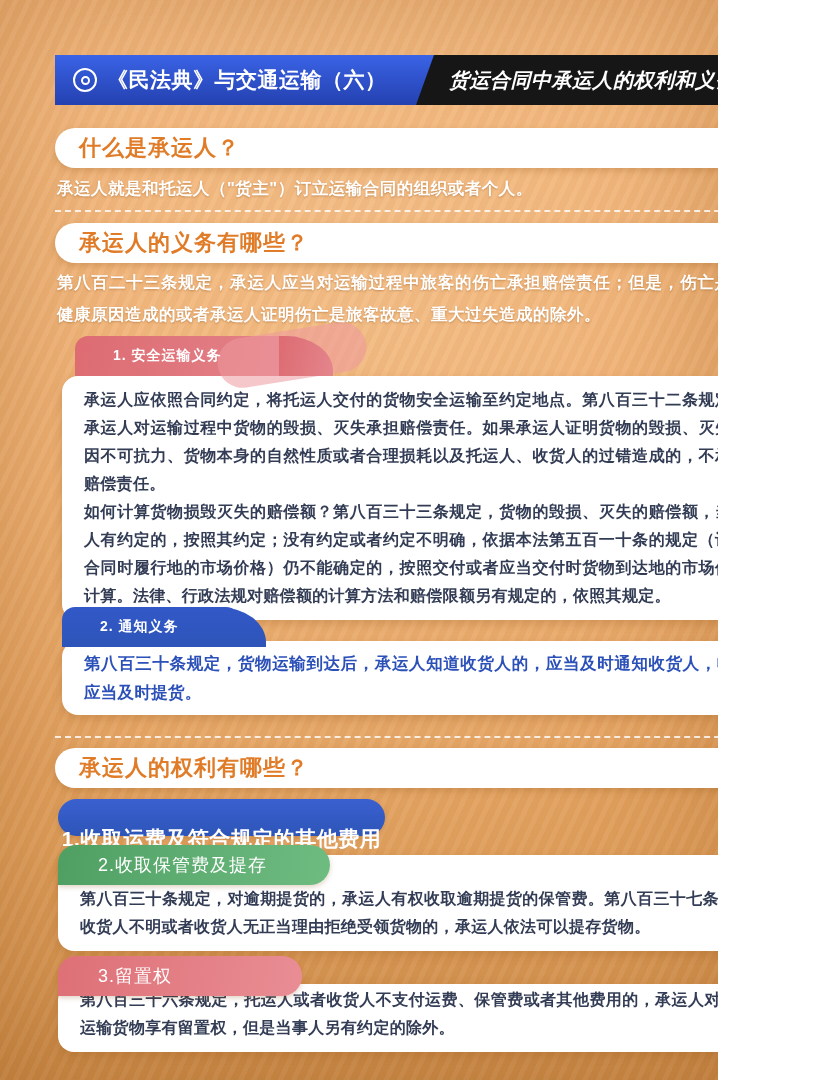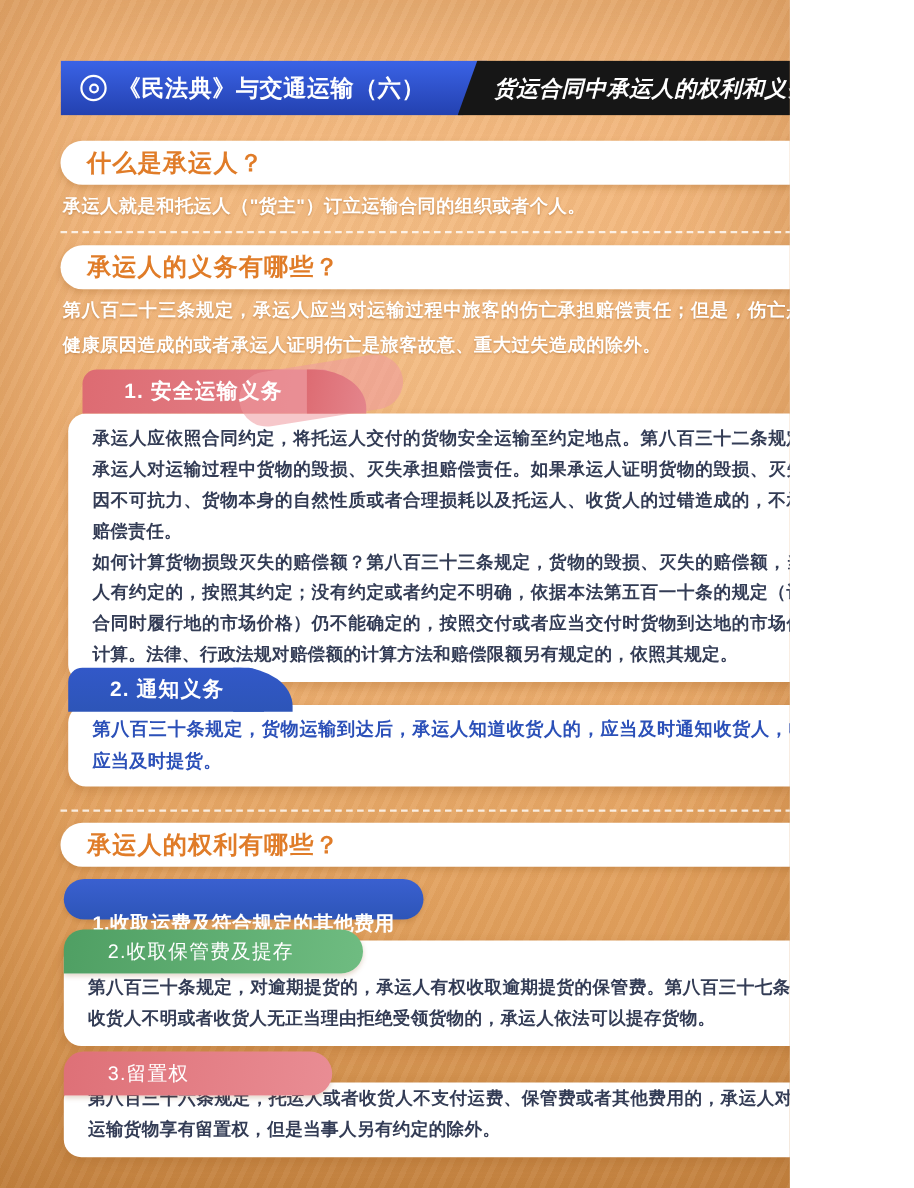--- a/index.html
+++ b/index.html
@@ -39,36 +39,36 @@
   .card{background:#fff;border-radius:16px;box-shadow:0 4px 10px rgba(160,95,35,.3);
     box-sizing:border-box;z-index:1;}
   .card p{margin:0;color:var(--card_text_navy,#333c55);font-size:16px;font-weight:600;
     line-height:28px;letter-spacing:.3px;text-align:justify;}
   .card.blue-text p{color:var(--card_text_blue,#2b50b8);font-size:16.5px;line-height:29px;}
   
   .tab-badge{height:40px;display:flex;align-items:center;padding-left:38px;box-sizing:border-box;
     border-radius:13px 14px 0 0;z-index:2;}
   .tab-badge::after{content:'';position:absolute;right:-26px;bottom:0;width:54px;height:100%;
     background:inherit;border-radius:0 88% 0 0;z-index:-1;}
-  .tab-badge span{color:#fff;font-size:19px;font-weight:bold;letter-spacing:1px;}
+  .tab-badge span{color:#fff;font-size:14px;font-weight:bold;letter-spacing:1px;}
   .badge-red{background:linear-gradient(100deg,var(--badge_red,#dd6b72),#e4858c);}
   .badge-red::before{content:'';position:absolute;right:-60px;top:-6px;width:150px;height:50px;
     background:rgba(239,153,158,.55);border-radius:26px;transform:rotate(-9deg);z-index:-2;}
   .badge-blue-tab{background:linear-gradient(180deg,#3258c8,var(--badge_blue,#2747ac));}
   
   .round-badge{height:40px;display:flex;align-items:center;padding-left:40px;box-sizing:border-box;
     border-radius:18px 20px 20px 0;z-index:2;box-shadow:0 2px 5px rgba(140,80,25,.25);}
   .round-badge span{color:#fff;font-size:18px;font-weight:normal;letter-spacing:1px;}
   .badge-green{background:linear-gradient(100deg,var(--badge_green,#4f9f63),#6fbc81);}
   .badge-pink{background:linear-gradient(100deg,var(--badge_pink,#de7077),#e98d94);}
   .pill-badge{left:58px;top:799px;width:327px;height:37px;border-radius:19px;
     background:linear-gradient(180deg,#3a60d0,var(--badge_blue,#2d55b8));
     display:flex;align-items:center;justify-content:center;z-index:2;
     box-shadow:0 2px 5px rgba(140,80,25,.25);}
-  .pill-badge span{color:#fff;font-size:18px;font-weight:bold;letter-spacing:.5px;margin-top:43px;}
+  .pill-badge span{color:#fff;font-size:21px;font-weight:bold;letter-spacing:.5px;margin-top:43px;}
   .corner-tab{left:760px;top:1042px;width:32px;height:38px;background:#fff;
     border-radius:4px 0 0 16px;z-index:0;}
 </style>
 </head>
 <body>
 
 <div class="page">
 
   <div class="abs hdr-left">
     <span class="ring">

